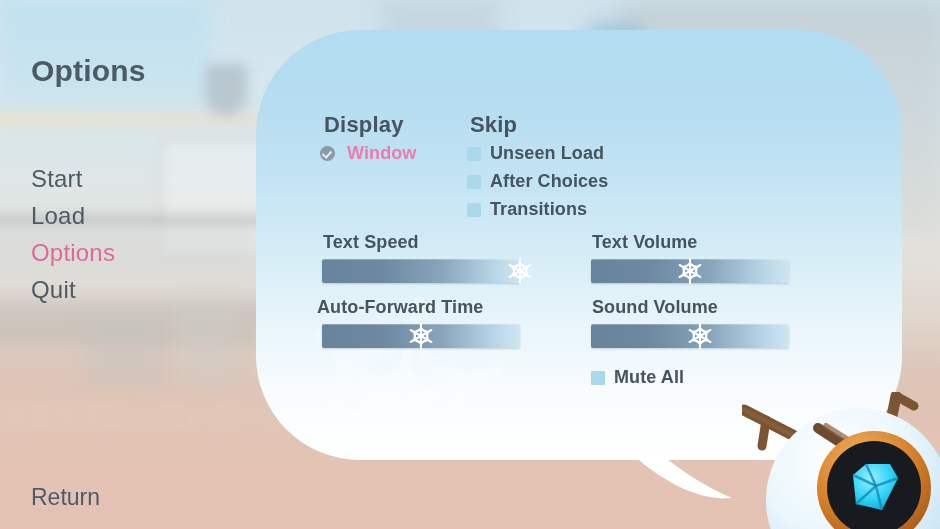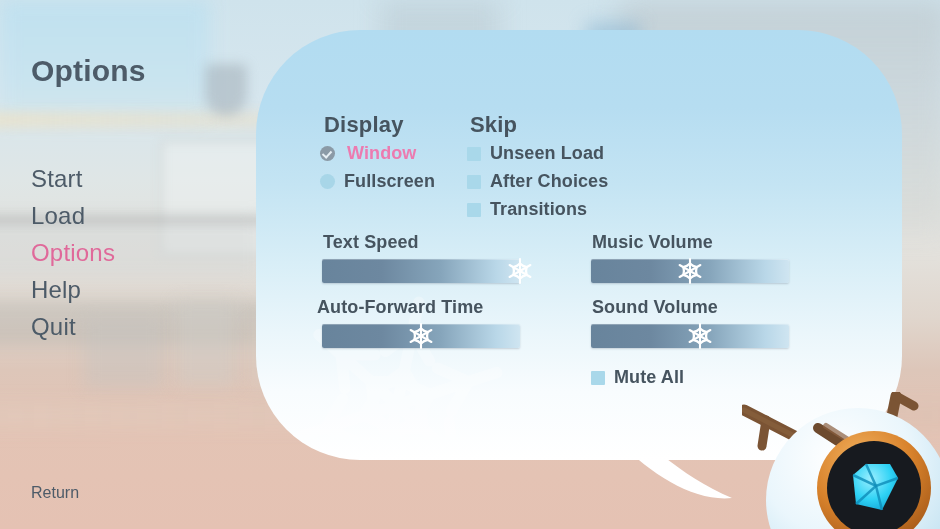--- a/index.html
+++ b/index.html
@@ -152,21 +152,21 @@
     font-size: 24px;
     line-height: 37px;
     color: #4d5b68;
     letter-spacing: .2px;
     cursor: pointer;
   }
   .nav-item.current { color: #e0699a; }
   .nav-return {
     position: absolute;
     left: 31px; top: 484px;
-    font-size: 16px;
+    font-size: 23px;
     color: #4d5b68;
     cursor: pointer;
   }
 
   
   .panel-tail {
     position: absolute;
     left: 600px; top: 398px;
     width: 170px; height: 120px;
     overflow: hidden;
@@ -309,21 +309,20 @@
     <div class="bg-obj-c"></div>
     <div class="bg-floor-line"></div>
   </div>
 
   <div class="nav-title">Options</div>
 
   <div class="nav-list">
     <span class="nav-item">Start</span>
     <span class="nav-item">Load</span>
     <span class="nav-item current">Options</span>
-    <span class="nav-item">Help</span>
     <span class="nav-item">Quit</span>
   </div>
 
   <div class="nav-return">Return</div>
 
   <div class="panel-tail">
     <svg width="170" height="120" viewBox="0 0 170 120">
       <path d="M4 2 C 40 40, 80 78, 132 100 C 96 104, 52 78, 20 44 C 12 32, 6 14, 4 2 Z" fill="#ffffff"></path>
     </svg>
   </div>
@@ -372,24 +371,20 @@
 
     <div class="pane-content">
 
       <div class="group-head" style="left:68px; top:82px;">Display</div>
 
       <div class="opt-row" style="left:64px; top:113px;gap:12px;">
         <span class="radio on"></span>
         <span class="opt-label sel">Window</span>
       </div>
 
-      <div class="opt-row" style="left:64px; top:141px;">
-        <span class="radio"></span>
-        <span class="opt-label">Fullscreen</span>
-      </div>
 
       <div class="group-head" style="left:214px; top:82px;">Skip</div>
 
       <div class="opt-row" style="left:211px; top:113px;">
         <span class="check"></span>
         <span class="opt-label">Unseen Load</span>
       </div>
 
       <div class="opt-row" style="left:211px; top:141px;justify-content:space-between;">
         <span class="check"></span>
@@ -456,21 +451,21 @@
       <line x1="50" y1="24" x2="38" y2="34"></line>
                   <line x1="50" y1="24" x2="62" y2="34"></line>
       <line x1="50" y1="76" x2="38" y2="66"></line>
                   <line x1="50" y1="76" x2="62" y2="66"></line>
     </g>
   </g>
 </svg>
           </span>
       </div>
 
-      <div class="slider-label" style="left:336px; top:202px;">Music Volume</div>
+      <div class="slider-label" style="left:336px; top:202px;">Text Volume</div>
       <div class="slider" id="sl2" style="left:335px; top:229px; width:198px;">
         <span class="thumb" style="left: 50%;">
             <svg width="30" height="30" viewBox="0 0 100 100">
   <g stroke="#ffffff" stroke-width="7" stroke-linecap="round" fill="none">
     <g>
       <line x1="50" y1="10" x2="50" y2="90"></line>
       <line x1="50" y1="24" x2="38" y2="34"></line>
                   <line x1="50" y1="24" x2="62" y2="34"></line>
       <line x1="50" y1="76" x2="38" y2="66"></line>
                   <line x1="50" y1="76" x2="62" y2="66"></line>

